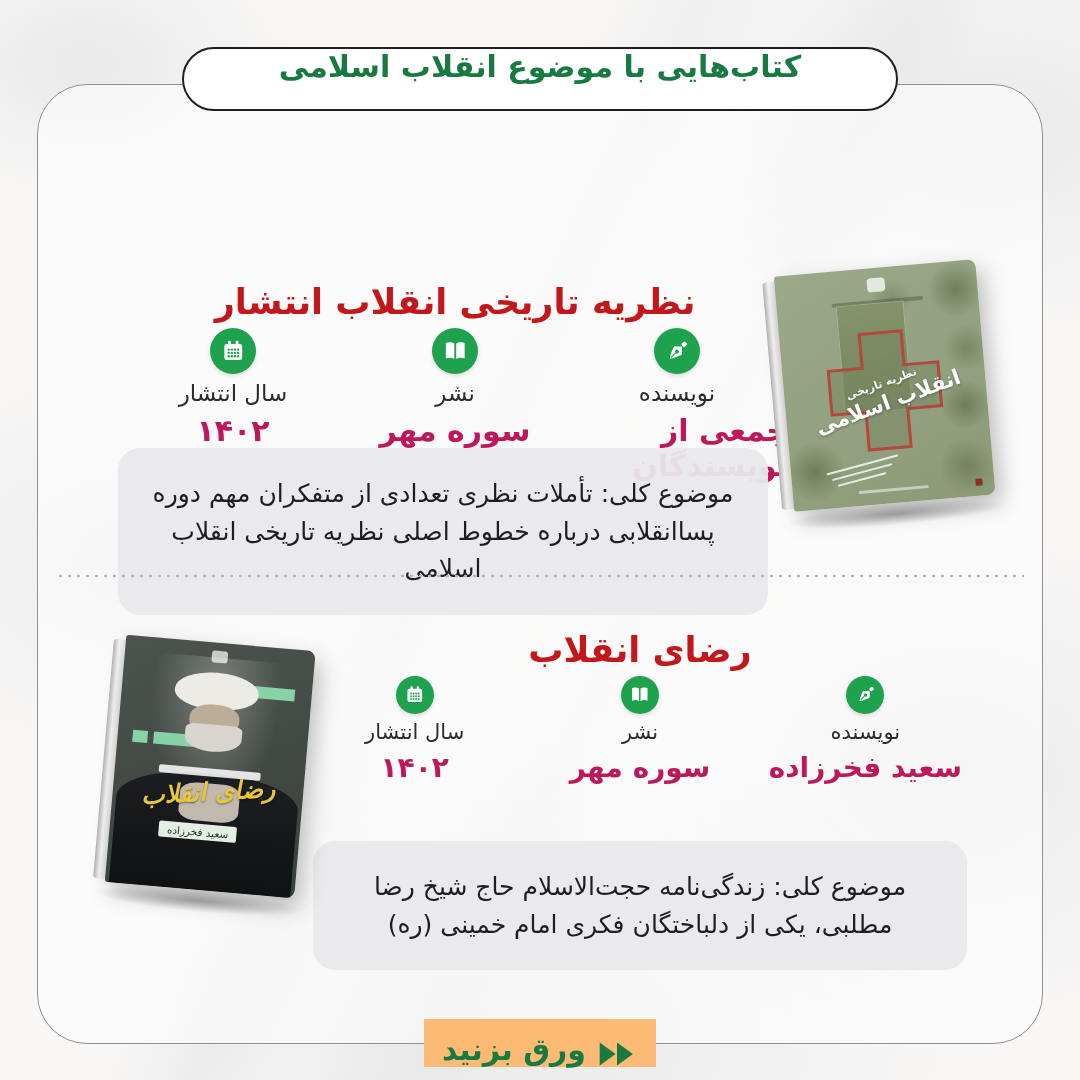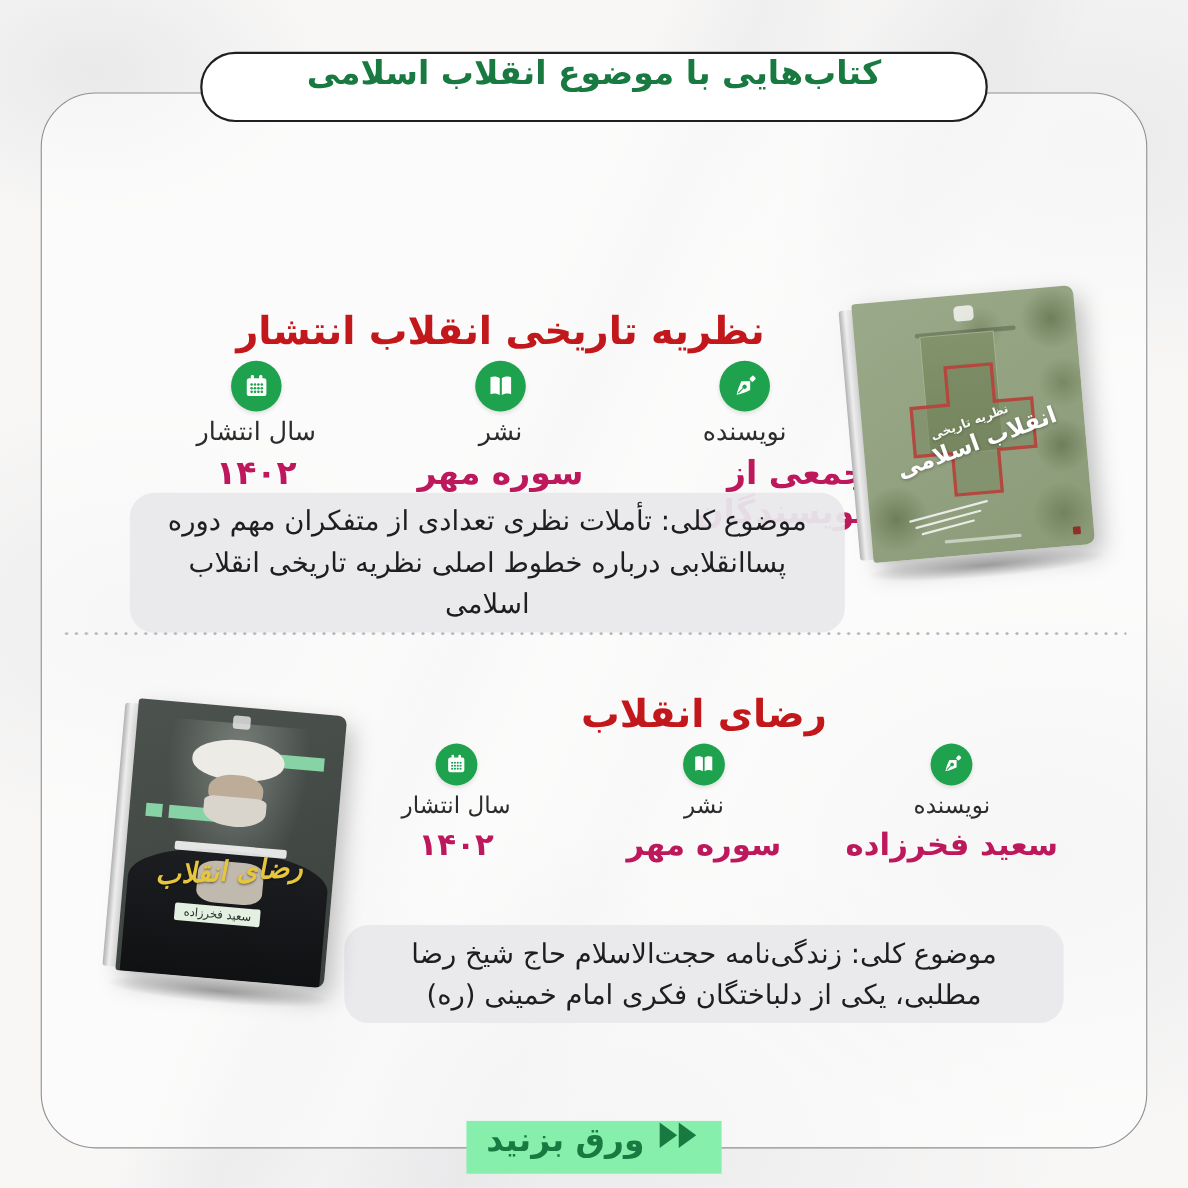--- a/index.html
+++ b/index.html
@@ -50,21 +50,21 @@
   .info-label{margin-top:6px;color:#2c2c2e;font-weight:500;}
   .b1 .info-label{font-size:23px;}
   .b2 .info-label{font-size:21px;}
   .info-value{margin-top:7px;color:#be185d;font-weight:700;}
   .b1 .info-value{font-size:30px;}
   .b2 .info-value{font-size:28px;}
 
   .topic-box{
     position:absolute;box-sizing:border-box;
     background:rgba(233,233,236,.94);border-radius:22px;
-    padding:7px 26px;text-align:center;
+    padding:27px 26px;text-align:center;
     color:#1e1e20;font-size:25px;font-weight:500;line-height:1.5;
   }
 
   .divider{
     position:absolute;left:56px;top:574px;width:968px;height:4px;
     background-image:radial-gradient(circle, #b6b6bb 1.3px, transparent 1.6px);
     background-size:9px 4px;background-repeat:repeat-x;background-position:0 50%;
   }
 
   
@@ -120,22 +120,22 @@
   .c2-beard{position:absolute;top:33%;left:35%;width:30%;height:11%;background:#dad5cc;border-radius:20% 20% 55% 55%;}
   .c2-robe{position:absolute;bottom:0;left:2%;width:96%;height:47%;background:linear-gradient(#1c1e21,#0f1113);border-radius:45% 45% 0 0 / 26% 26% 0 0;}
   .c2-hands{position:absolute;top:57%;left:35%;width:32%;height:15%;background:#cfc7ba;border-radius:28%;opacity:.92;}
   .c2-band{position:absolute;top:51%;left:23%;width:54%;height:8px;background:rgba(255,255,255,.85);border-radius:2px;}
   .c2-title{position:absolute;top:54.5%;left:0;right:0;text-align:center;transform:rotate(-8deg);color:#e7c63e;font-size:25px;font-weight:700;font-style:italic;text-shadow:0 1px 2px rgba(0,0,0,.45);}
   .c2-chip{position:absolute;top:73.5%;left:26%;background:#e3efe0;color:#22302a;font-size:10.5px;font-weight:500;padding:2px 8px;border-radius:2px;}
 
   
   .footer{
     position:absolute;top:1019px;left:50%;transform:translateX(-50%);
-    height:48px;display:flex;flex-direction:row;align-items:flex-start;gap:10px;
-    padding:0 18px;background:#86efac;z-index:5;
+    height:48px;display:flex;flex-direction:row;align-items:flex-end;gap:10px;
+    padding:0 18px;background:#fdba74;z-index:5;
   }
   .footer .ff-icon{display:flex;align-items:center;}
   .footer span{color:#187a40;font-size:30px;font-weight:700;white-space:nowrap;}
 </style>
 </head>
 <body>
 
 <div class="page">
 
   <div class="card"></div>

